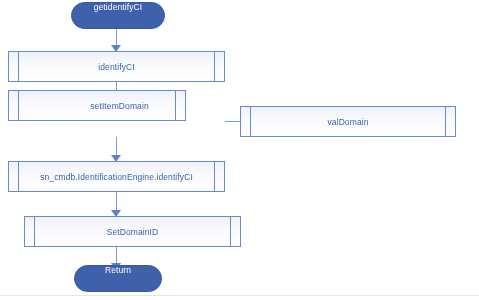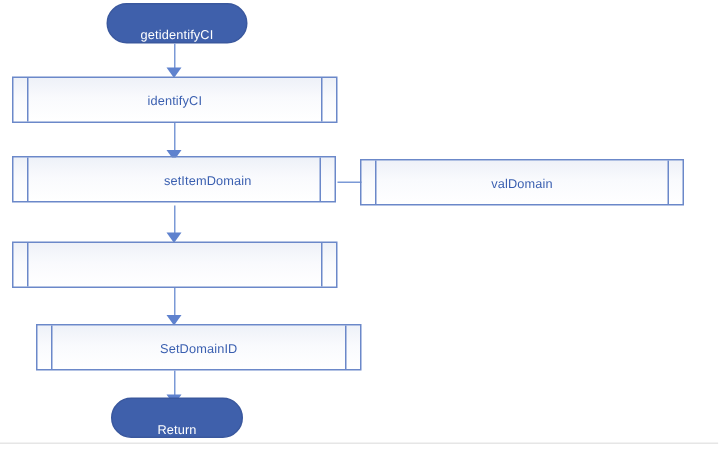--- a/index.html
+++ b/index.html
@@ -23,21 +23,21 @@
   .terminal {
     position: absolute;
     box-sizing: border-box;
     background: #3f60ab;
     border: 1px solid #3a589e;
     border-radius: 14px;
     color: #ffffff;
     font-size: 8.5px;
     letter-spacing: 0.1px;
     display: flex;
-    align-items: flex-end;
+    align-items: flex-start;
     justify-content: center;
     text-align: center;
     line-height: 1.1;
   }
 
   
   .subroutine {
     position: absolute;
     box-sizing: border-box;
     border: 1px solid #6b88c9;
@@ -117,41 +117,42 @@
 
   <div class="subroutine" style="left:8px; top:51px; width:217px; height:31px;">
     <span class="bar left"></span>
     <span class="bar right"></span>
     <span class="label">identifyCI</span>
   </div>
 
   <div class="vline" style="left:116px; top:82px; height:22px;"></div>
   <div class="arrow-down" style="left:111px; top:100px;"></div>
 
-  <div class="subroutine" style="left:8px; top:104px; width:216px; height:31px;padding-left:45px;">
+  <div class="subroutine" style="left:8px; top:90px; width:178px; height:31px;padding-left:45px;">
     <span class="bar left"></span>
     <span class="bar right"></span>
     <span class="label">setItemDomain</span>
   </div>
 
   <div class="hline" style="left:225px; top:121px; width:22px;"></div>
   <div class="arrow-right" style="left:246px; top:116px;"></div>
 
   <div class="subroutine" style="left:240px; top:106px; width:216px; height:31px;">
     <span class="bar left"></span>
     <span class="bar right"></span>
     <span class="label">valDomain</span>
   </div>
 
   <div class="vline" style="left:116px; top:137px; height:22px;"></div>
   <div class="arrow-down" style="left:111px; top:155px;"></div>
 
   <div class="subroutine" style="left:8px; top:161px; width:217px; height:31px;">
     <span class="bar left"></span>
     <span class="bar right"></span>
+    <span class="label">sn_cmdb.IdentificationEngine.identifyCI</span>
   </div>
 
   <div class="vline" style="left:116px; top:192px; height:22px;"></div>
   <div class="arrow-down" style="left:111px; top:210px;"></div>
 
   <div class="subroutine" style="left:24px; top:216px; width:217px; height:31px;">
     <span class="bar left"></span>
     <span class="bar right"></span>
     <span class="label">SetDomainID</span>
   </div>

